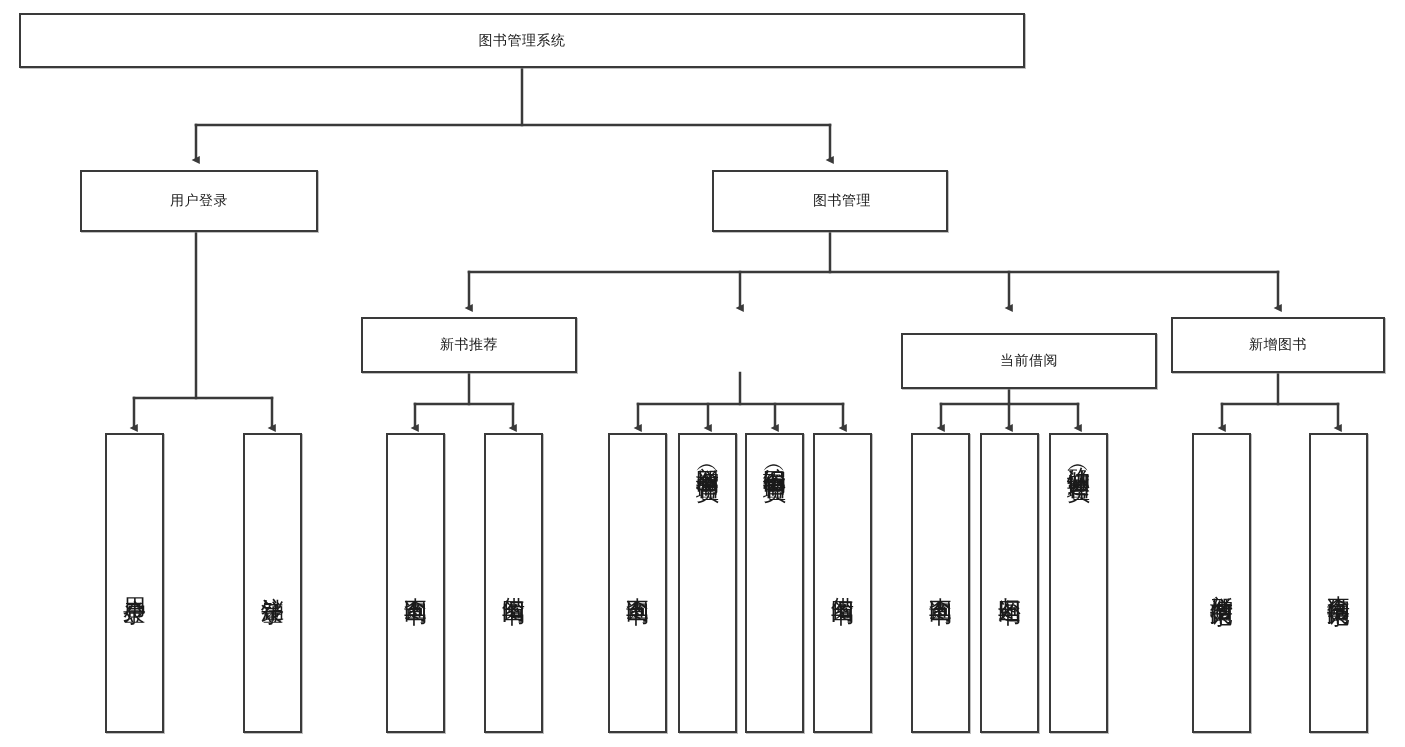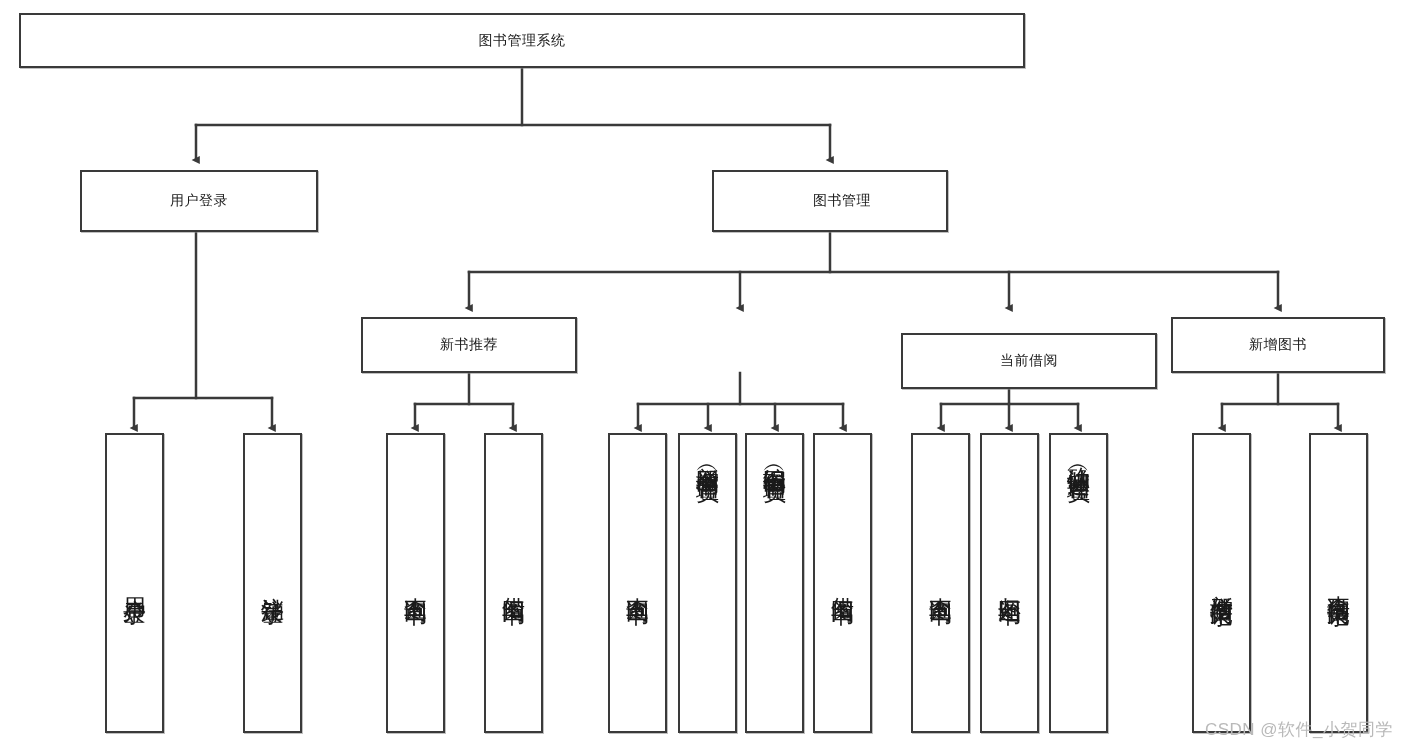--- a/index.html
+++ b/index.html
@@ -185,15 +185,14 @@
     <span class="node-label">确认归还（管理员）</span>
   </div>
 
   <div class="node vertical center-v" style="left:1192px; top:433px; width:59px; height:300px;">
     <span class="node-label">新增借阅记录</span>
   </div>
   <div class="node vertical center-v" style="left:1309px; top:433px; width:59px; height:300px;">
     <span class="node-label">查询借阅记录</span>
   </div>
 
-  <div id="watermark">CSDN @软件_小贺同学</div>
 
 </div>
 
 </body></html>

